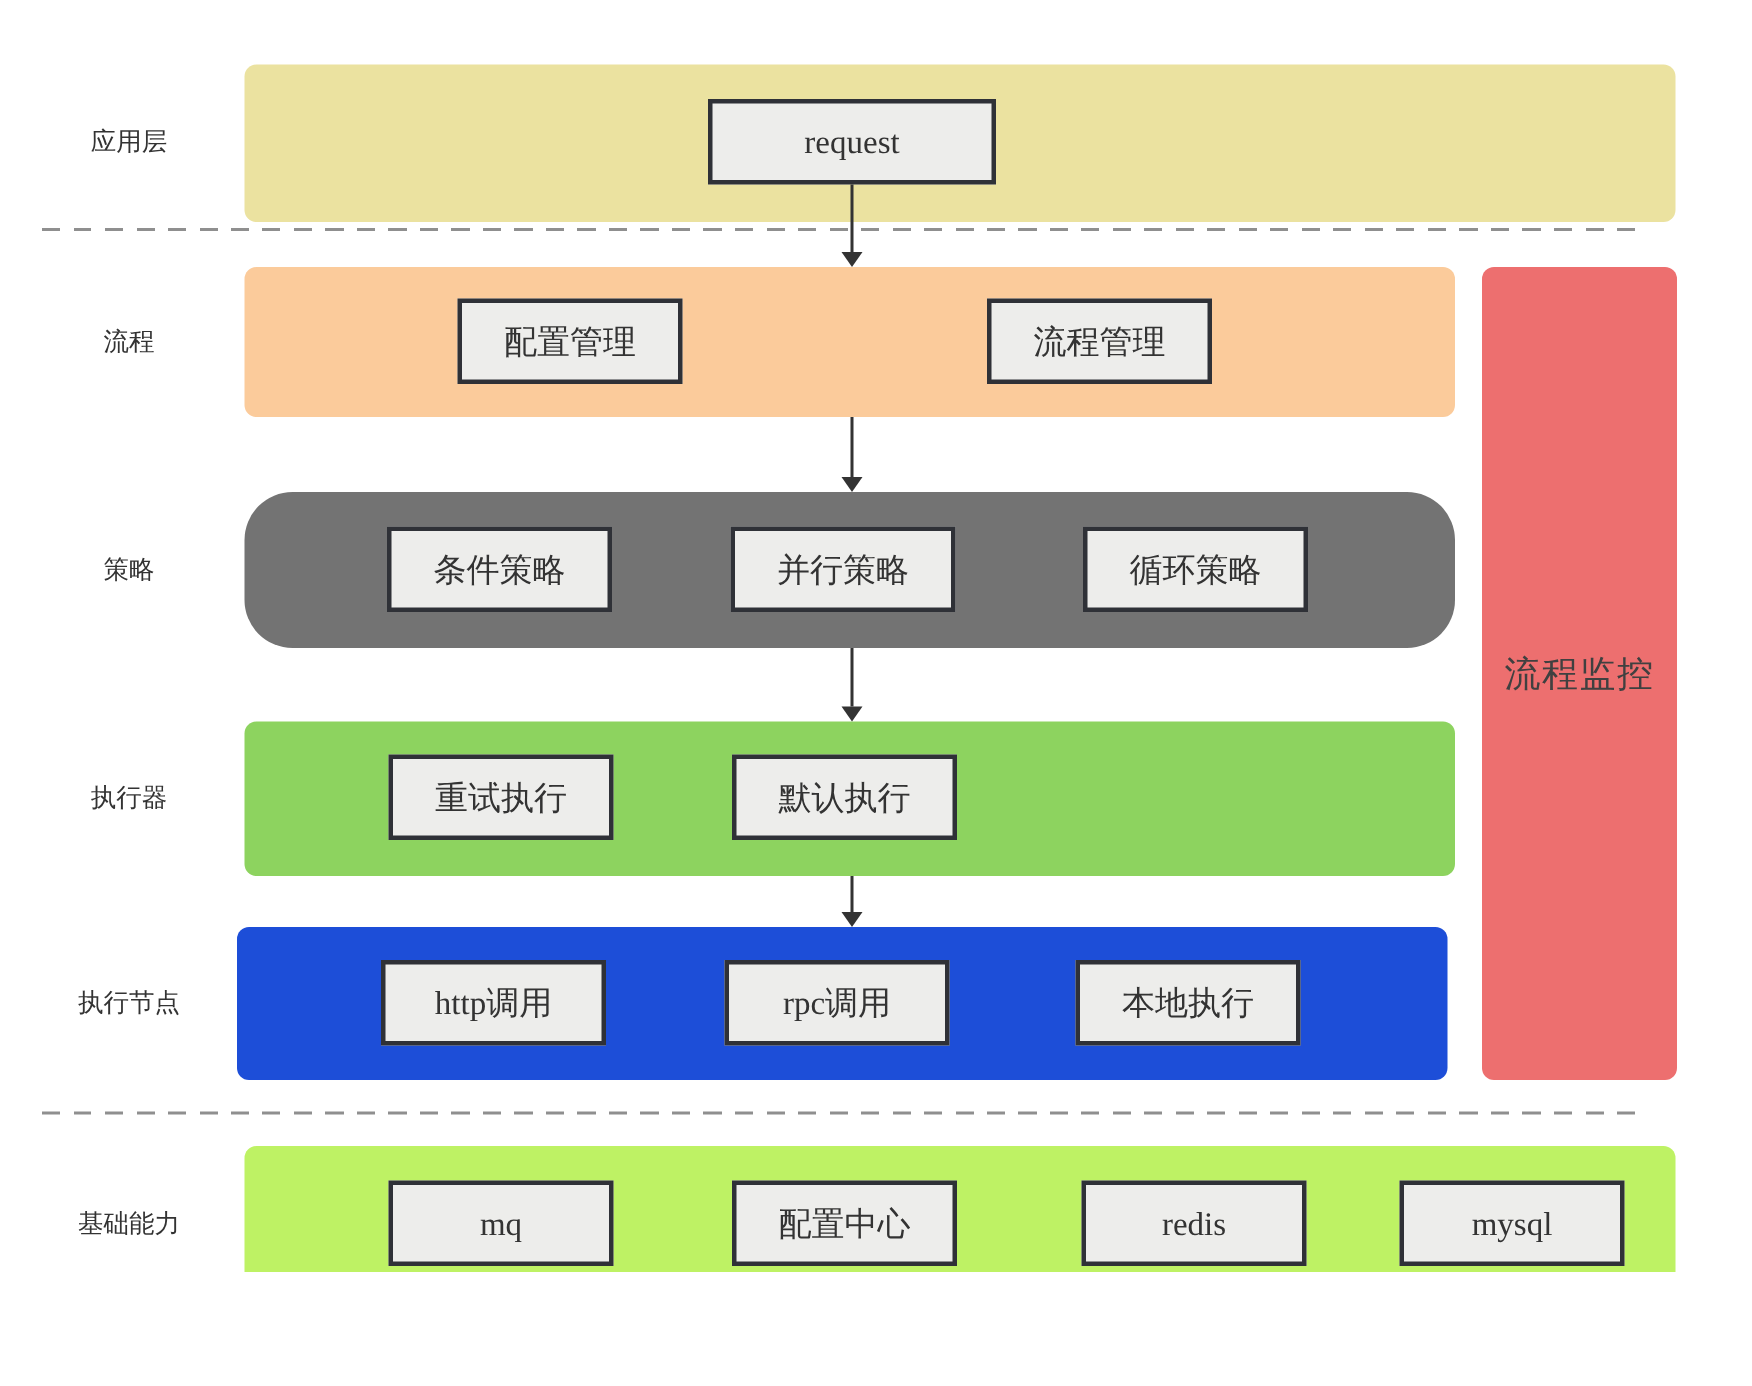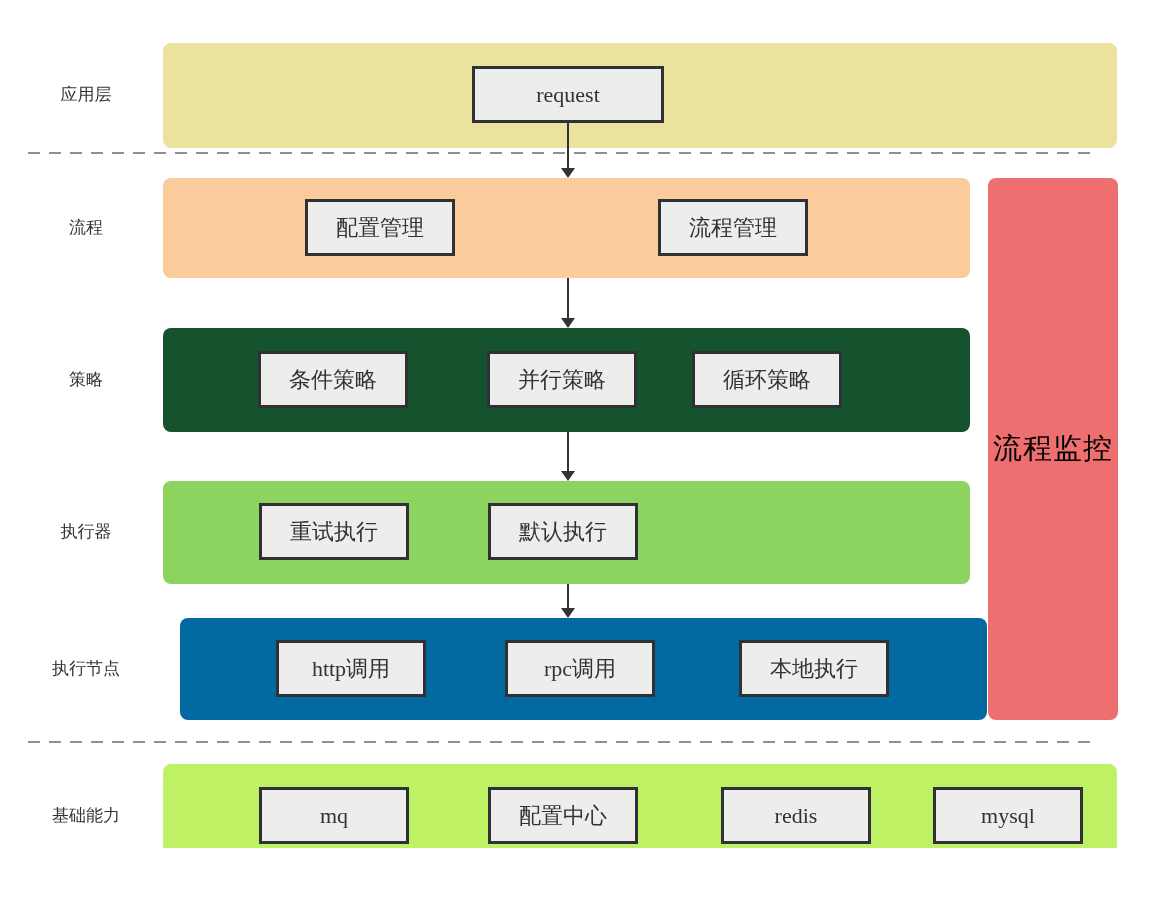--- a/index.html
+++ b/index.html
@@ -22,31 +22,31 @@
     font-size: 17px;
     color: #333333;
     white-space: nowrap;
   }
   .band {
     position: absolute;
     border-radius: 8px;
   }
   .band-app      { left: 163px; top: 43px;  width: 954px; height: 105px; background: #EBE2A0; }
   .band-flow     { left: 163px; top: 178px; width: 807px; height: 100px; background: #FBCB9B; }
-  .band-strategy { left: 163px; top: 328px; width: 807px; height: 104px; background: #14532d; }
+  .band-strategy { left: 163px; top: 328px; width: 807px; height: 104px; background: #737373; border-radius: 32px; }
   .band-executor { left: 163px; top: 481px; width: 807px; height: 103px; background: #8DD35F; }
-  .band-node     { left: 180px; top: 618px; width: 807px; height: 102px; background: #0369a1; }
+  .band-node     { left: 158px; top: 618px; width: 807px; height: 102px; background: #1d4ed8; }
   .band-base     { left: 163px; top: 764px; width: 954px; height: 104px; background: #bef264; }
   .band-monitor  {
     left: 988px; top: 178px; width: 130px; height: 542px; background: #ED6F6F;
     display: flex; align-items: center; justify-content: center;
   }
   .monitor-title {
-    font-size: 29px;
-    color: #000000;
+    font-size: 24px;
+    color: #404040;
     letter-spacing: 1px;
     white-space: nowrap;
   }
   .node-box {
     position: absolute;
     width: 150px;
     height: 57px;
     background: #EDEDEB;
     border: 3px solid #2F3137;
     box-sizing: border-box;
@@ -100,21 +100,21 @@
   <div class="dashed-line" style="top:152px"></div>
 
   <div class="band band-flow">
     <div class="node-box" style="left:142px; top:21px">配置管理</div>
     <div class="node-box" style="left:495px; top:21px">流程管理</div>
   </div>
 
   <div class="band band-strategy">
     <div class="node-box" style="left:95px;  top:23px">条件策略</div>
     <div class="node-box" style="left:324px; top:23px">并行策略</div>
-    <div class="node-box" style="left:529px; top:23px">循环策略</div>
+    <div class="node-box" style="left:559px; top:23px">循环策略</div>
   </div>
 
   <div class="band band-executor">
     <div class="node-box" style="left:96px;  top:22px">重试执行</div>
     <div class="node-box" style="left:325px; top:22px">默认执行</div>
   </div>
 
   <div class="band band-node">
     <div class="node-box" style="left:96px;  top:22px">http调用</div>
     <div class="node-box" style="left:559px; top:22px">本地执行</div>

